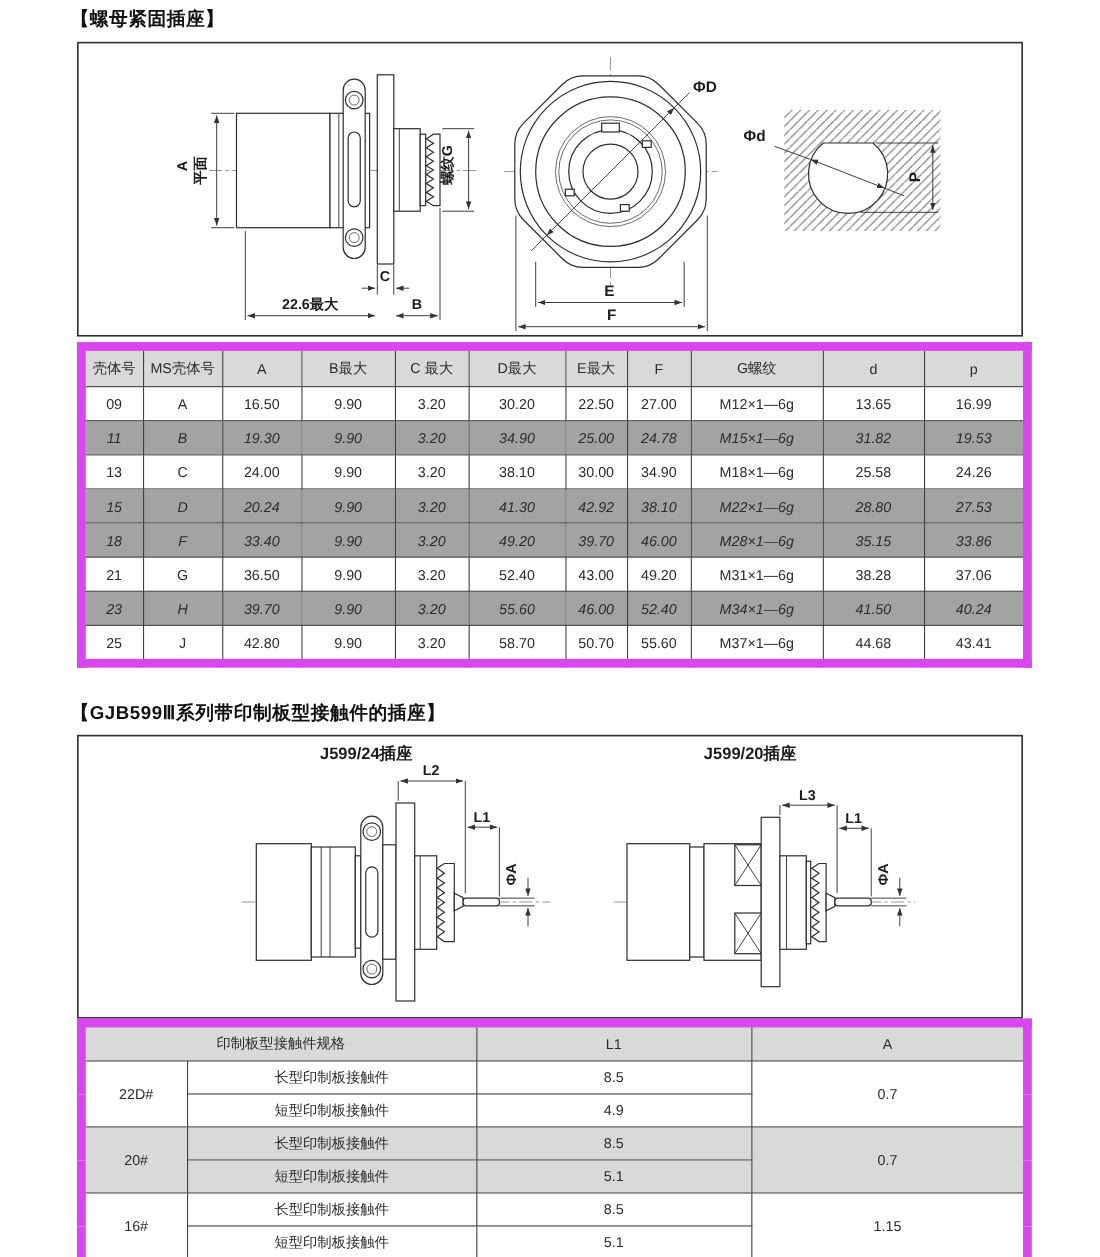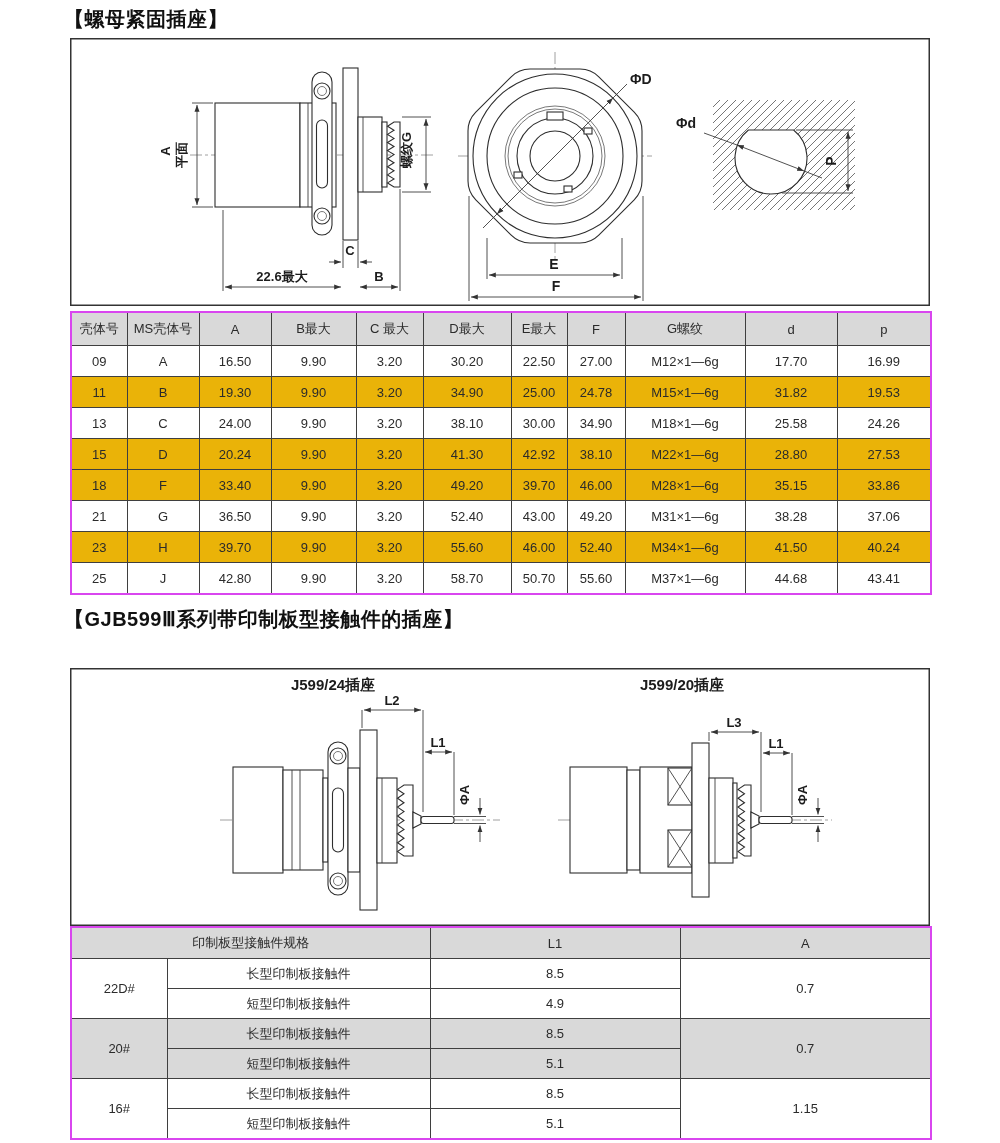--- a/index.html
+++ b/index.html
@@ -1,25 +1,25 @@
 <!DOCTYPE html>
 <html><head>
 <meta charset="utf-8">
 <style>
   html,body{margin:0;padding:0;background:#fff;}
   .page{position:relative;width:1000px;height:1143px;background:#fff;overflow:hidden;
         font-family:"Liberation Sans",sans-serif;color:#222;}
-  .sec-title{position:absolute;font-size:20px;font-weight:bold;color:#111;letter-spacing:.5px;}
+  .sec-title{position:absolute;font-size:17px;font-weight:bold;color:#111;letter-spacing:.5px;}
   .t-wrap{position:absolute;}
-  table{border-collapse:collapse;table-layout:fixed;width:860px;border:2px solid #d946ef;padding-left:40px;}
+  table{border-collapse:collapse;table-layout:fixed;width:860px;border:8px solid #d946ef;padding-left:40px;}
   th,td{border:1px solid #3f3f3f;text-align:center;vertical-align:middle;padding:0;
         font-size:13px;color:#2b2b2b;white-space:nowrap;overflow:hidden;font-weight:normal;}
   .t1 th{height:32px;background:#d9d9d9;}
   .t1 td{height:30px;}
-  .t1 tr.alt td{background:#eab308;}
+  .t1 tr.alt td{background:#a3a3a3;font-style:italic;}
   .t2 th{height:30px;background:#d9d9d9;}
   .t2 td{height:29px;}
   .t2 tr.alt td{background:#d9d9d9;}
   svg{position:absolute;overflow:visible;}
   svg text{font-family:"Liberation Sans",sans-serif;fill:#1c1c1c;}
   .dim{font-size:13px;font-weight:bold;}
   .dimb{font-size:14px;font-weight:bold;}
   .dtitle{font-size:15px;font-weight:bold;}
   .part{fill:#fff;stroke:#2e2e2e;stroke-width:1.1;}
   .thin{fill:none;stroke:#555;stroke-width:.8;}
@@ -170,21 +170,21 @@
       <tr>
             <td>09</td>
             <td>A</td>
             <td>16.50</td>
             <td>9.90</td>
             <td>3.20</td>
             <td>30.20</td>
             <td>22.50</td>
             <td>27.00</td>
             <td>M12×1—6g</td>
-            <td>17.70</td>
+            <td>13.65</td>
             <td>16.99</td>
           </tr>
       <tr class="alt">
             <td>11</td>
             <td>B</td>
             <td>19.30</td>
             <td>9.90</td>
             <td>3.20</td>
             <td>34.90</td>
             <td>25.00</td>
@@ -268,21 +268,21 @@
             <td>50.70</td>
             <td>55.60</td>
             <td>M37×1—6g</td>
             <td>44.68</td>
             <td>43.41</td>
           </tr>
     </tbody>
   </table>
   </div>
 
-  <div class="sec-title" style="left:64px;top:606px;">【GJB599Ⅲ系列带印制板型接触件的插座】</div>
+  <div class="sec-title" style="left:64px;top:637px;">【GJB599Ⅲ系列带印制板型接触件的插座】</div>
 
   <svg style="left:70px;top:668px;" width="860" height="258" viewBox="0 0 860 258">
     <defs>
       <marker id="ar2" viewBox="0 0 10 10" refX="9.5" refY="5" markerWidth="8" markerHeight="8" orient="auto-start-reverse">
           <path d="M0,1.5 L9.5,5 L0,8.5 Z" fill="#333"></path>
         </marker>
       <pattern id="thr2" patternUnits="userSpaceOnUse" width="8.5" height="120">
         <line x1="7.5" y1="0" x2="1" y2="120" stroke="#555" stroke-width="1"></line>
       </pattern>
     </defs>

